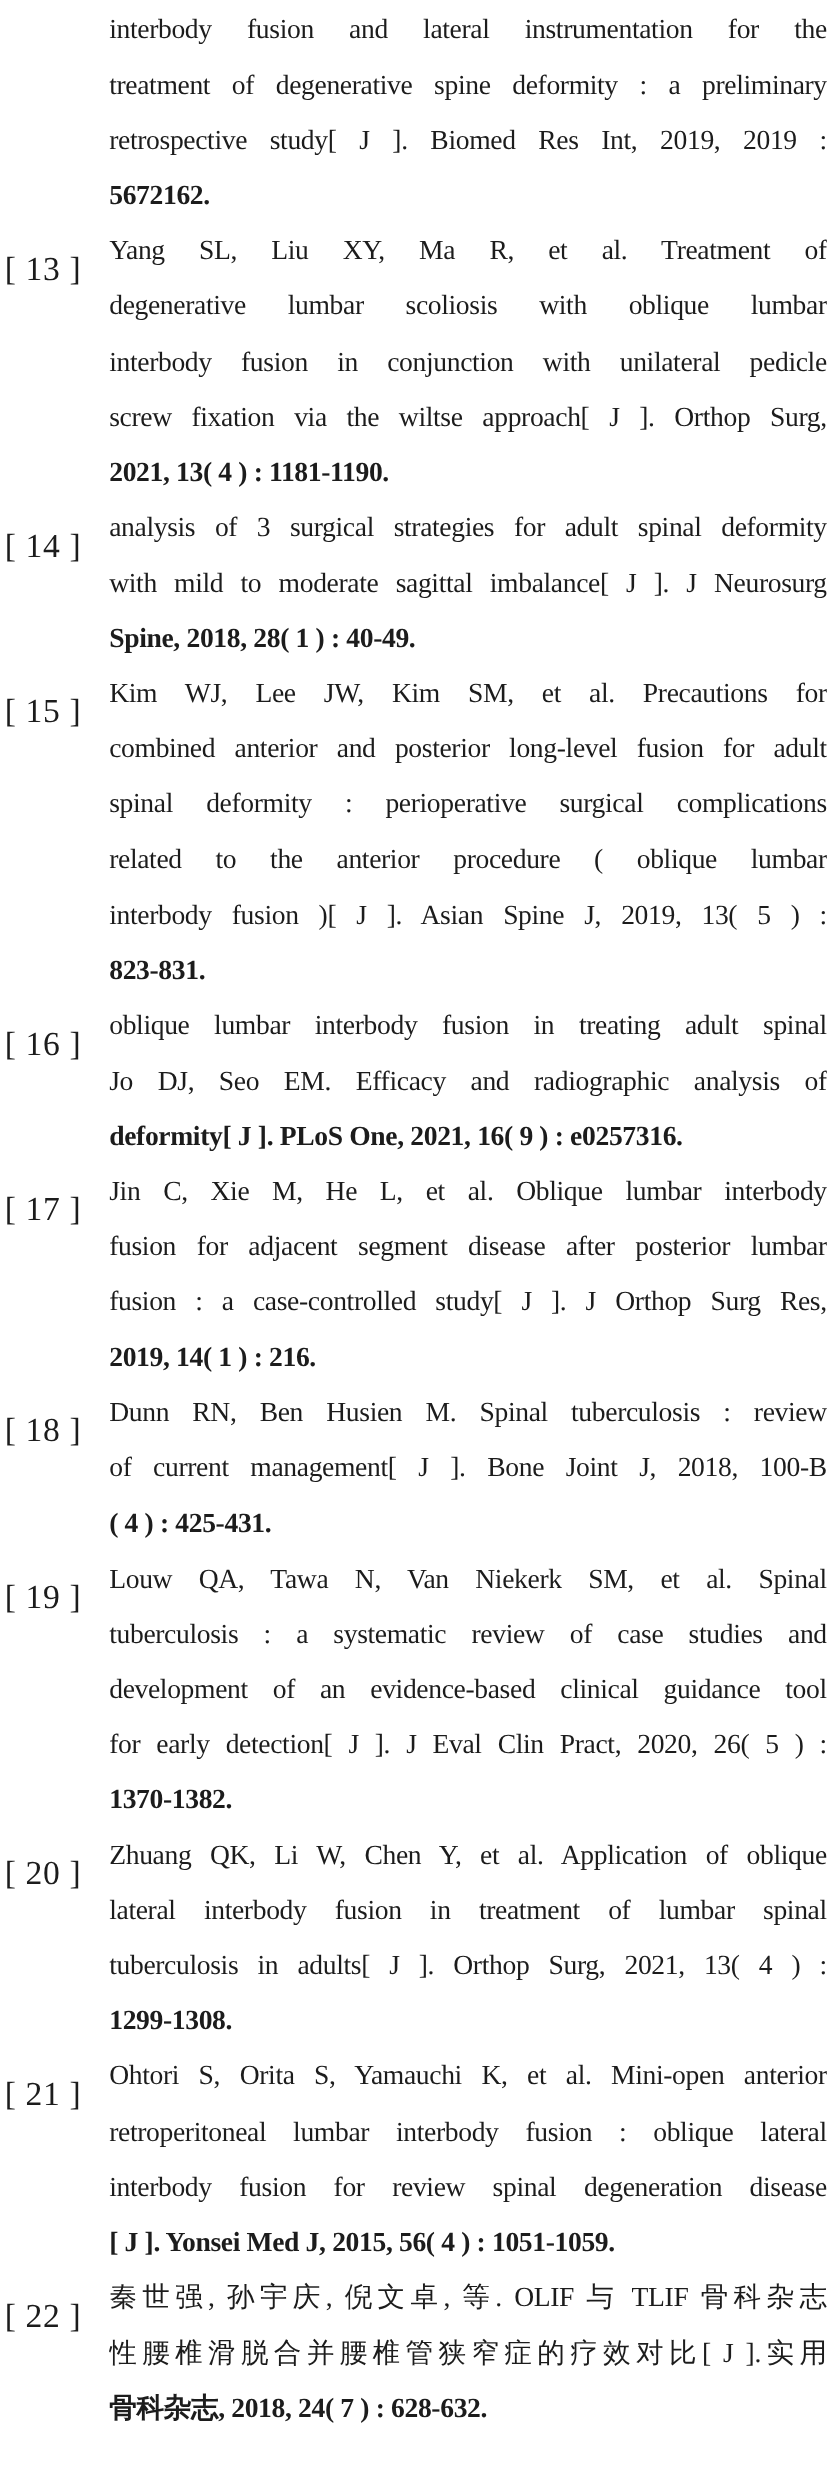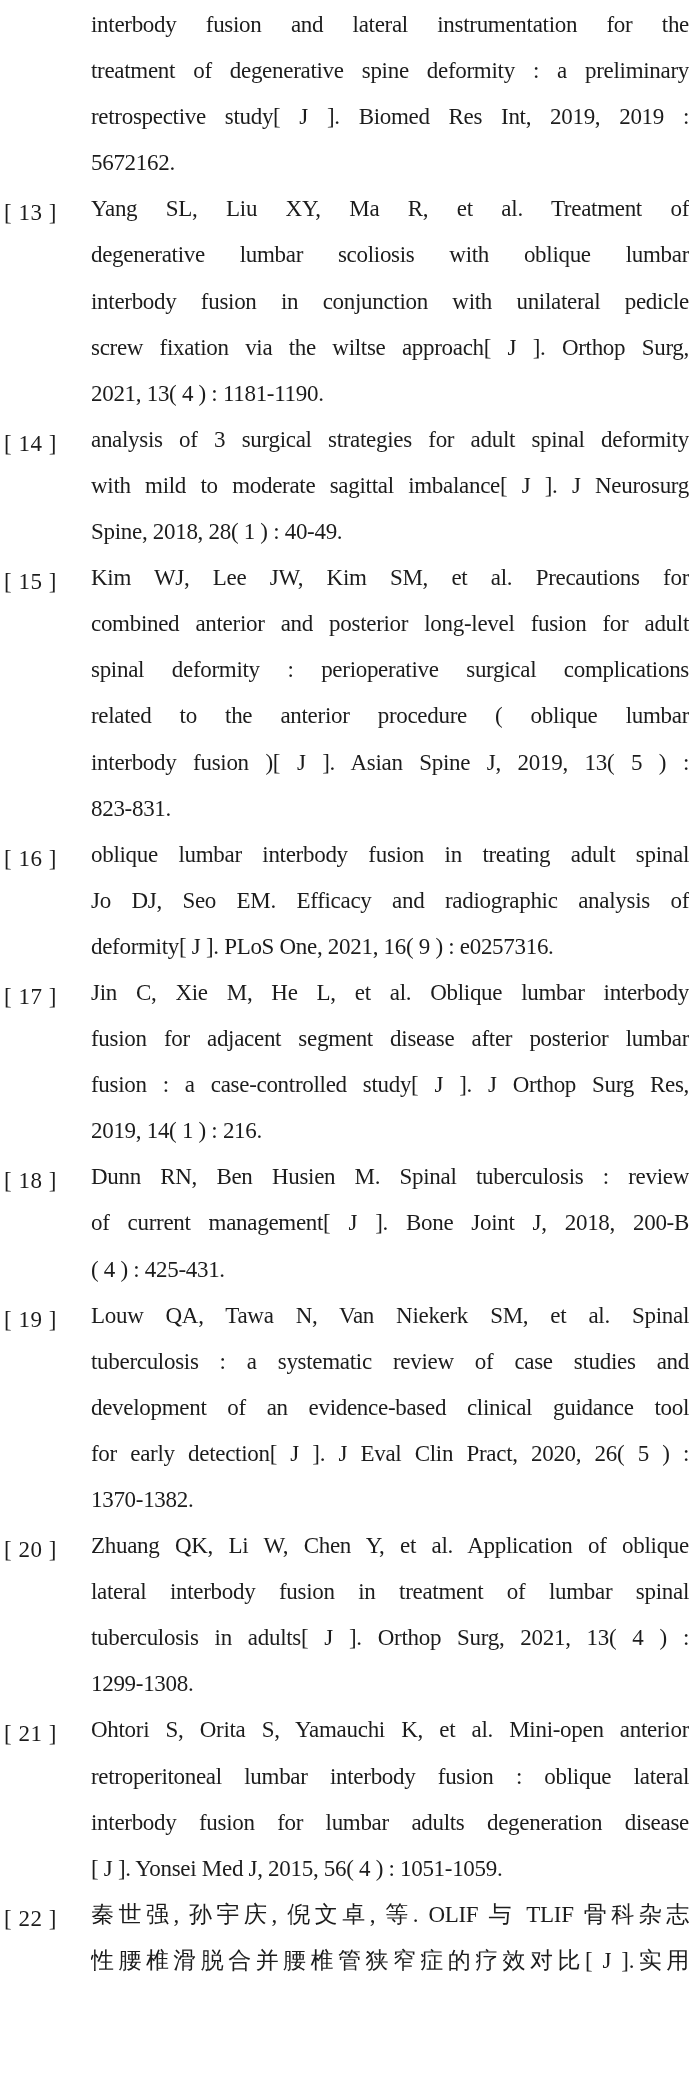--- a/index.html
+++ b/index.html
@@ -19,22 +19,22 @@
     height: 2076px;
     padding-top: 2px;
     box-sizing: border-box;
   }
   .ref {
     position: relative;
   }
   .ref-num {
     position: absolute;
     left: 4px;
-    top: 4px;
-    font-size: 23px;
+    top: 16px;
+    font-size: 28px;
     line-height: 46.1px;
     white-space: pre;
     letter-spacing: 0.5px;
   }
   .ref-body {
     margin-left: 91px;
     margin-right: 1px;
   }
   .line {
     font-size: 23px;
@@ -42,20 +42,21 @@
     height: 46.1px;
     letter-spacing: -0.3px;
     text-align: justify;
     text-align-last: justify;
     white-space: nowrap;
     overflow: hidden;
   }
   .line.last {
     text-align: right;
     text-align-last: left;
+    font-weight: bold;
   }
   .it {
   }
 </style>
 </head>
 <body>
 
 <div class="page">
   <div id="refs">
       <div class="ref">
@@ -110,21 +111,21 @@
           <div class="line"><span>Jin C, Xie M, He L, </span><span class="it">et al</span><span>. Oblique lumbar interbody</span></div>
           <div class="line"><span>fusion for adjacent segment disease after posterior lumbar</span></div>
           <div class="line"><span>fusion : a case-controlled study[ J ]. J Orthop Surg Res,</span></div>
           <div class="line last"><span>2019, 14( 1 ) : 216.</span></div>
         </div>
       </div>
       <div class="ref">
         <div class="ref-num">[ 18 ]</div>
         <div class="ref-body">
           <div class="line"><span>Dunn RN, Ben Husien M. Spinal tuberculosis : review</span></div>
-          <div class="line"><span>of current management[ J ]. Bone Joint J, 2018, 200-B</span></div>
+          <div class="line"><span>of current management[ J ]. Bone Joint J, 2018, 100-B</span></div>
           <div class="line last"><span>( 4 ) : 425-431.</span></div>
         </div>
       </div>
       <div class="ref">
         <div class="ref-num">[ 19 ]</div>
         <div class="ref-body">
           <div class="line"><span>Louw QA, Tawa N, Van Niekerk SM, </span><span class="it">et al</span><span>. Spinal</span></div>
           <div class="line"><span>tuberculosis : a systematic review of case studies and</span></div>
           <div class="line"><span>development of an evidence-based clinical guidance tool</span></div>
           <div class="line"><span>for early detection[ J ]. J Eval Clin Pract, 2020, 26( 5 ) :</span></div>
@@ -138,25 +139,26 @@
           <div class="line"><span>lateral interbody fusion in treatment of lumbar spinal</span></div>
           <div class="line"><span>tuberculosis in adults[ J ]. Orthop Surg, 2021, 13( 4 ) :</span></div>
           <div class="line last"><span>1299-1308.</span></div>
         </div>
       </div>
       <div class="ref">
         <div class="ref-num">[ 21 ]</div>
         <div class="ref-body">
           <div class="line"><span>Ohtori S, Orita S, Yamauchi K, </span><span class="it">et al</span><span>. Mini-open anterior</span></div>
           <div class="line"><span>retroperitoneal lumbar interbody fusion : oblique lateral</span></div>
-          <div class="line"><span>interbody fusion for lumbar adults degeneration disease</span></div>
+          <div class="line"><span>interbody fusion for review spinal degeneration disease</span></div>
           <div class="line last"><span>[ J ]. Yonsei Med J, 2015, 56( 4 ) : 1051-1059.</span></div>
         </div>
       </div>
       <div class="ref">
         <div class="ref-num">[ 22 ]</div>
         <div class="ref-body">
           <div class="line"><span>秦世强, 孙宇庆, 倪文卓, 等. OLIF 与 TLIF 骨科杂志</span></div>
           <div class="line"><span>性腰椎滑脱合并腰椎管狭窄症的疗效对比[ J ].实用</span></div>
+          <div class="line last"><span>骨科杂志, 2018, 24( 7 ) : 628-632.</span></div>
         </div>
       </div>
     </div>
 </div>
 
 </body></html>

